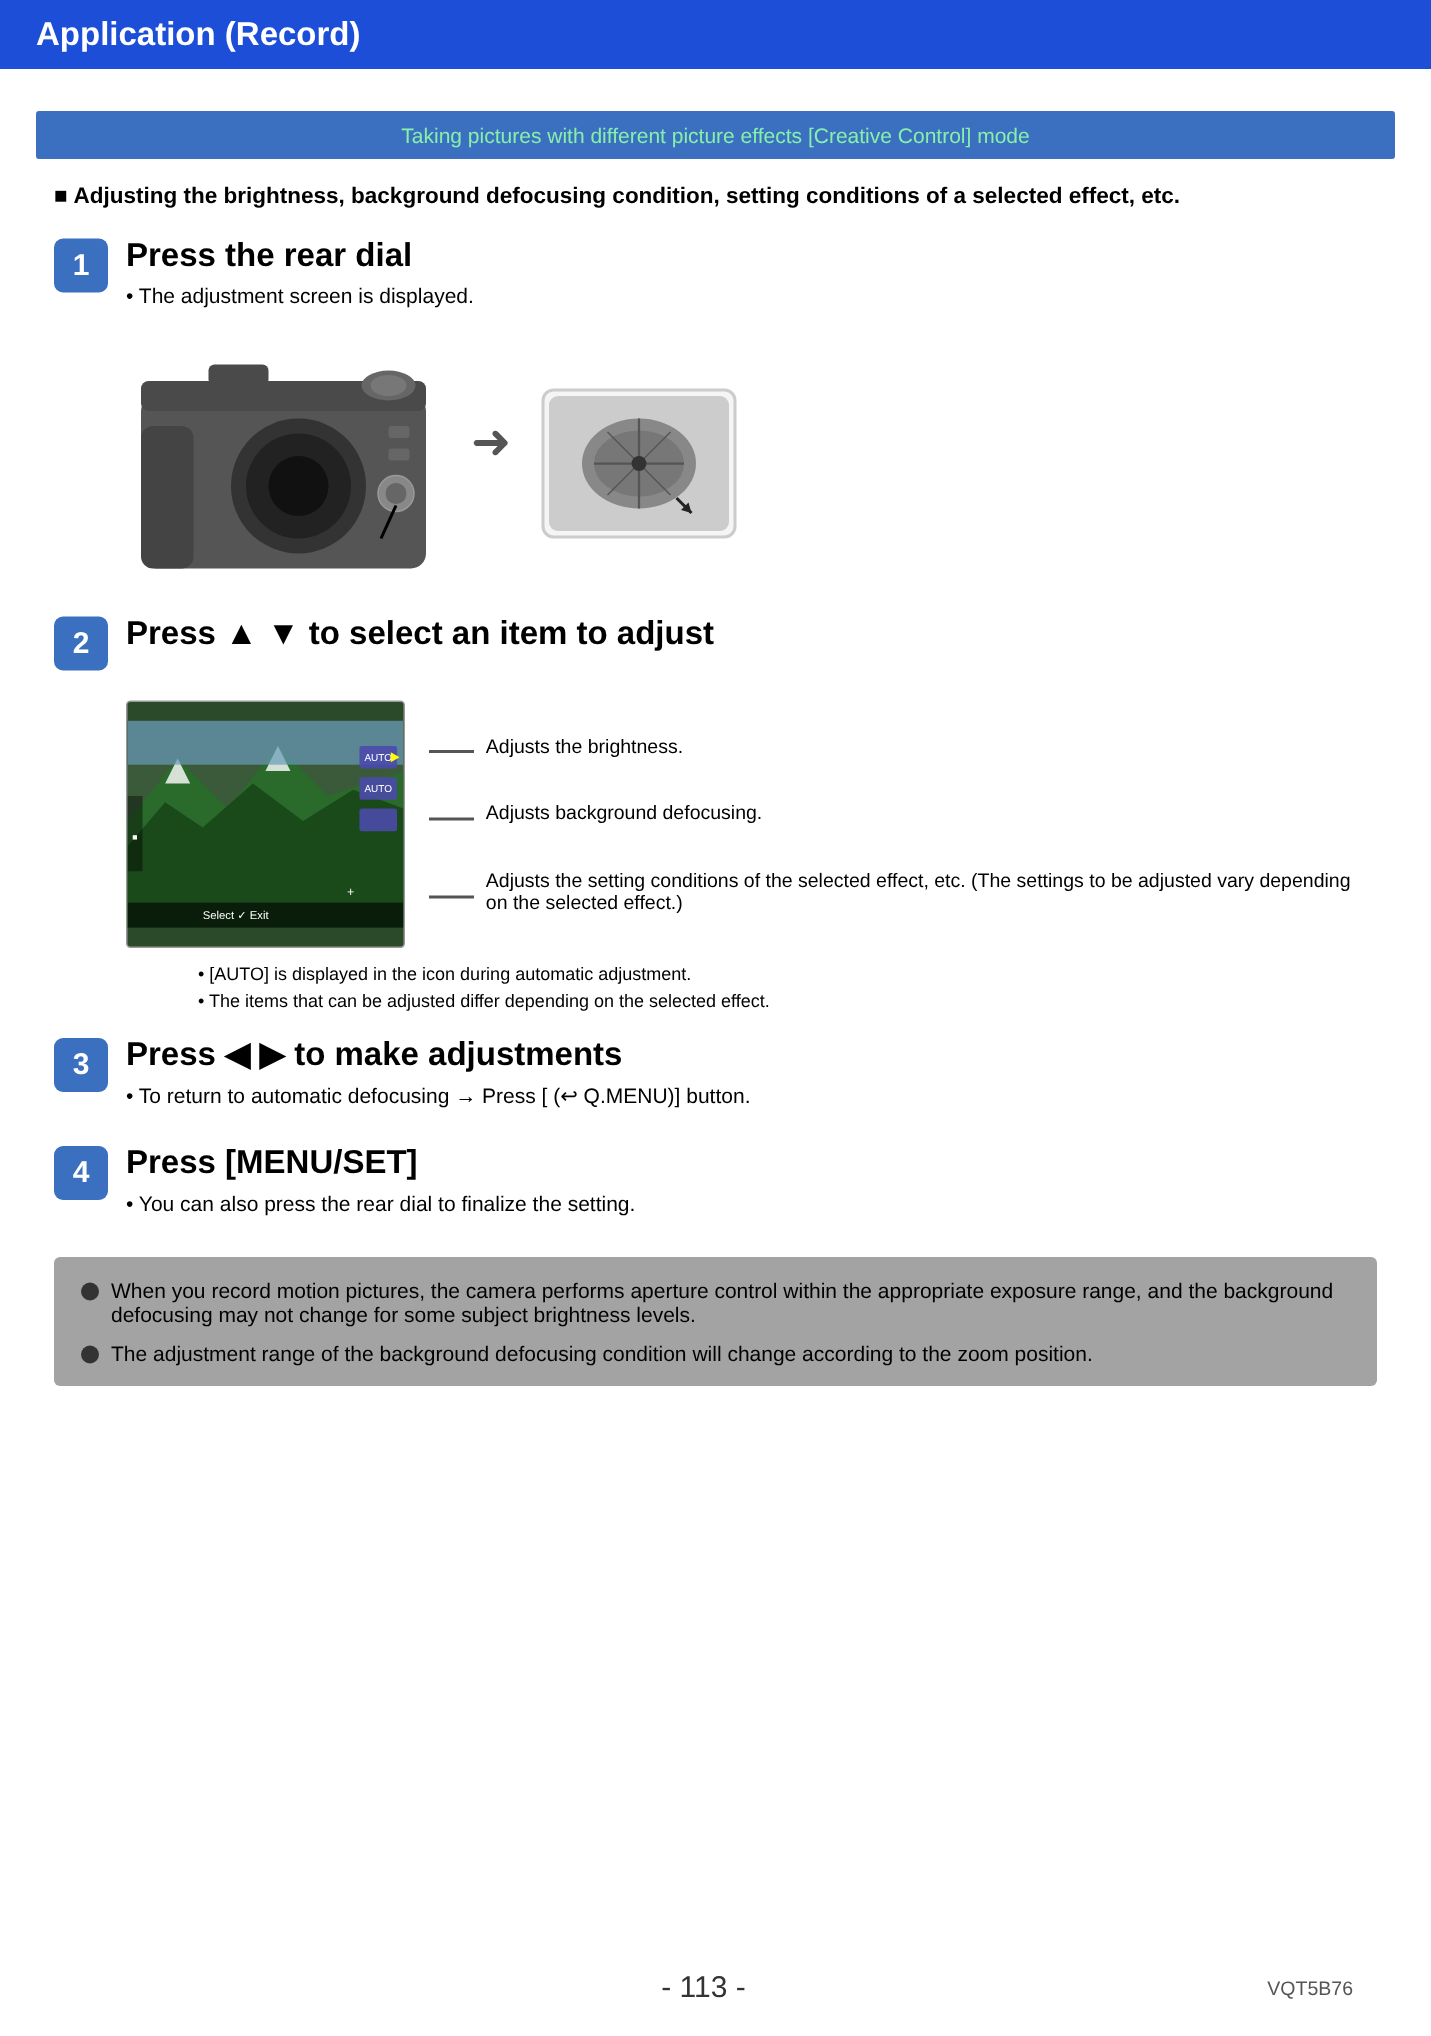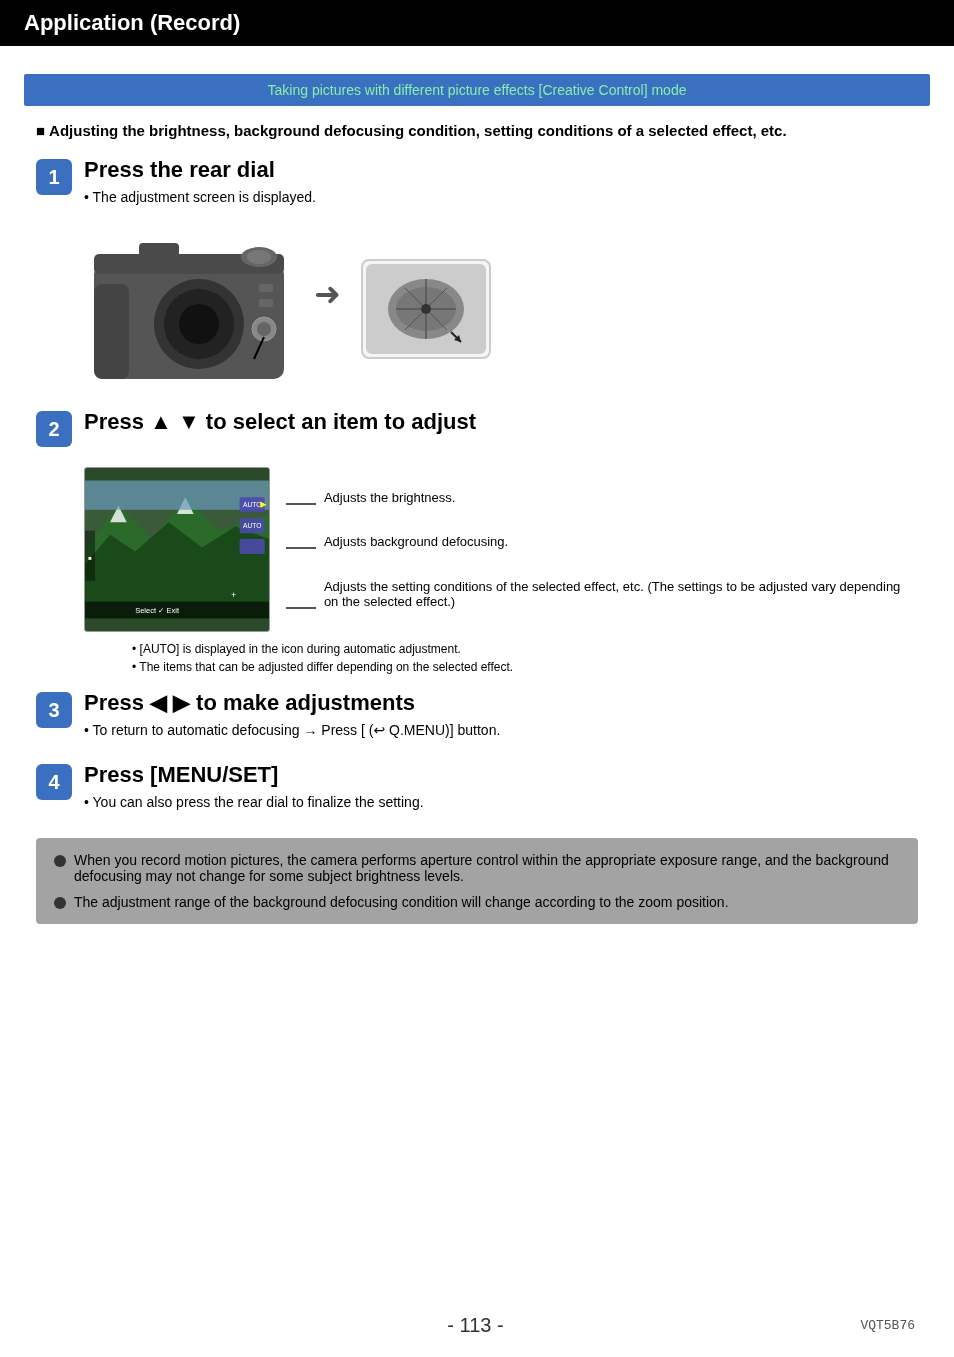--- a/index.html
+++ b/index.html
@@ -8,21 +8,21 @@
       background: #ffffff;
       width: 954px;
       min-height: 1357px;
       position: relative;
       font-size: 15px;
       color: #000;
     }
 
     
     .page-header {
-      background: #000000;
+      background: #1d4ed8;
       padding: 10px 24px;
       margin-bottom: 0;
     }
     .page-header-title {
       color: #ffffff;
       font-size: 22px;
       font-weight: bold;
     }
 
     
@@ -130,21 +130,21 @@
     }
     .screen-labels {
       display: flex;
       flex-direction: column;
       justify-content: space-around;
       height: 165px;
       padding: 8px 0;
     }
     .screen-label-item {
       display: flex;
-      align-items: flex-end;
+      align-items: center;
       font-size: 13px;
     }
     .screen-label-line {
       width: 30px;
       height: 2px;
       background: #555;
       margin-top: 8px;
       margin-right: 8px;
       flex-shrink: 0;
     }
@@ -183,36 +183,35 @@
       flex-shrink: 0;
       margin-right: 8px;
       margin-top: 3px;
     }
 
     
     .page-footer {
       position: absolute;
       bottom: 20px;
       left: 0;
-      right: 3px;
+      right: 16px;
       display: flex;
       justify-content: center;
       align-items: center;
       padding: 0 36px;
     }
     .page-number {
       font-size: 20px;
       color: #333;
     }
     .footer-code {
       position: absolute;
       right: 36px;
       font-size: 13px;
       color: #555;
-      font-family: Liberation Mono, monospace;
     }
 
     
     .cam-svg { width: 210px; height: 160px; }
 
     
     .dial-svg { width: 120px; height: 90px; }
 
     
     .screen-content-svg { width: 100%; height: 100%; }

